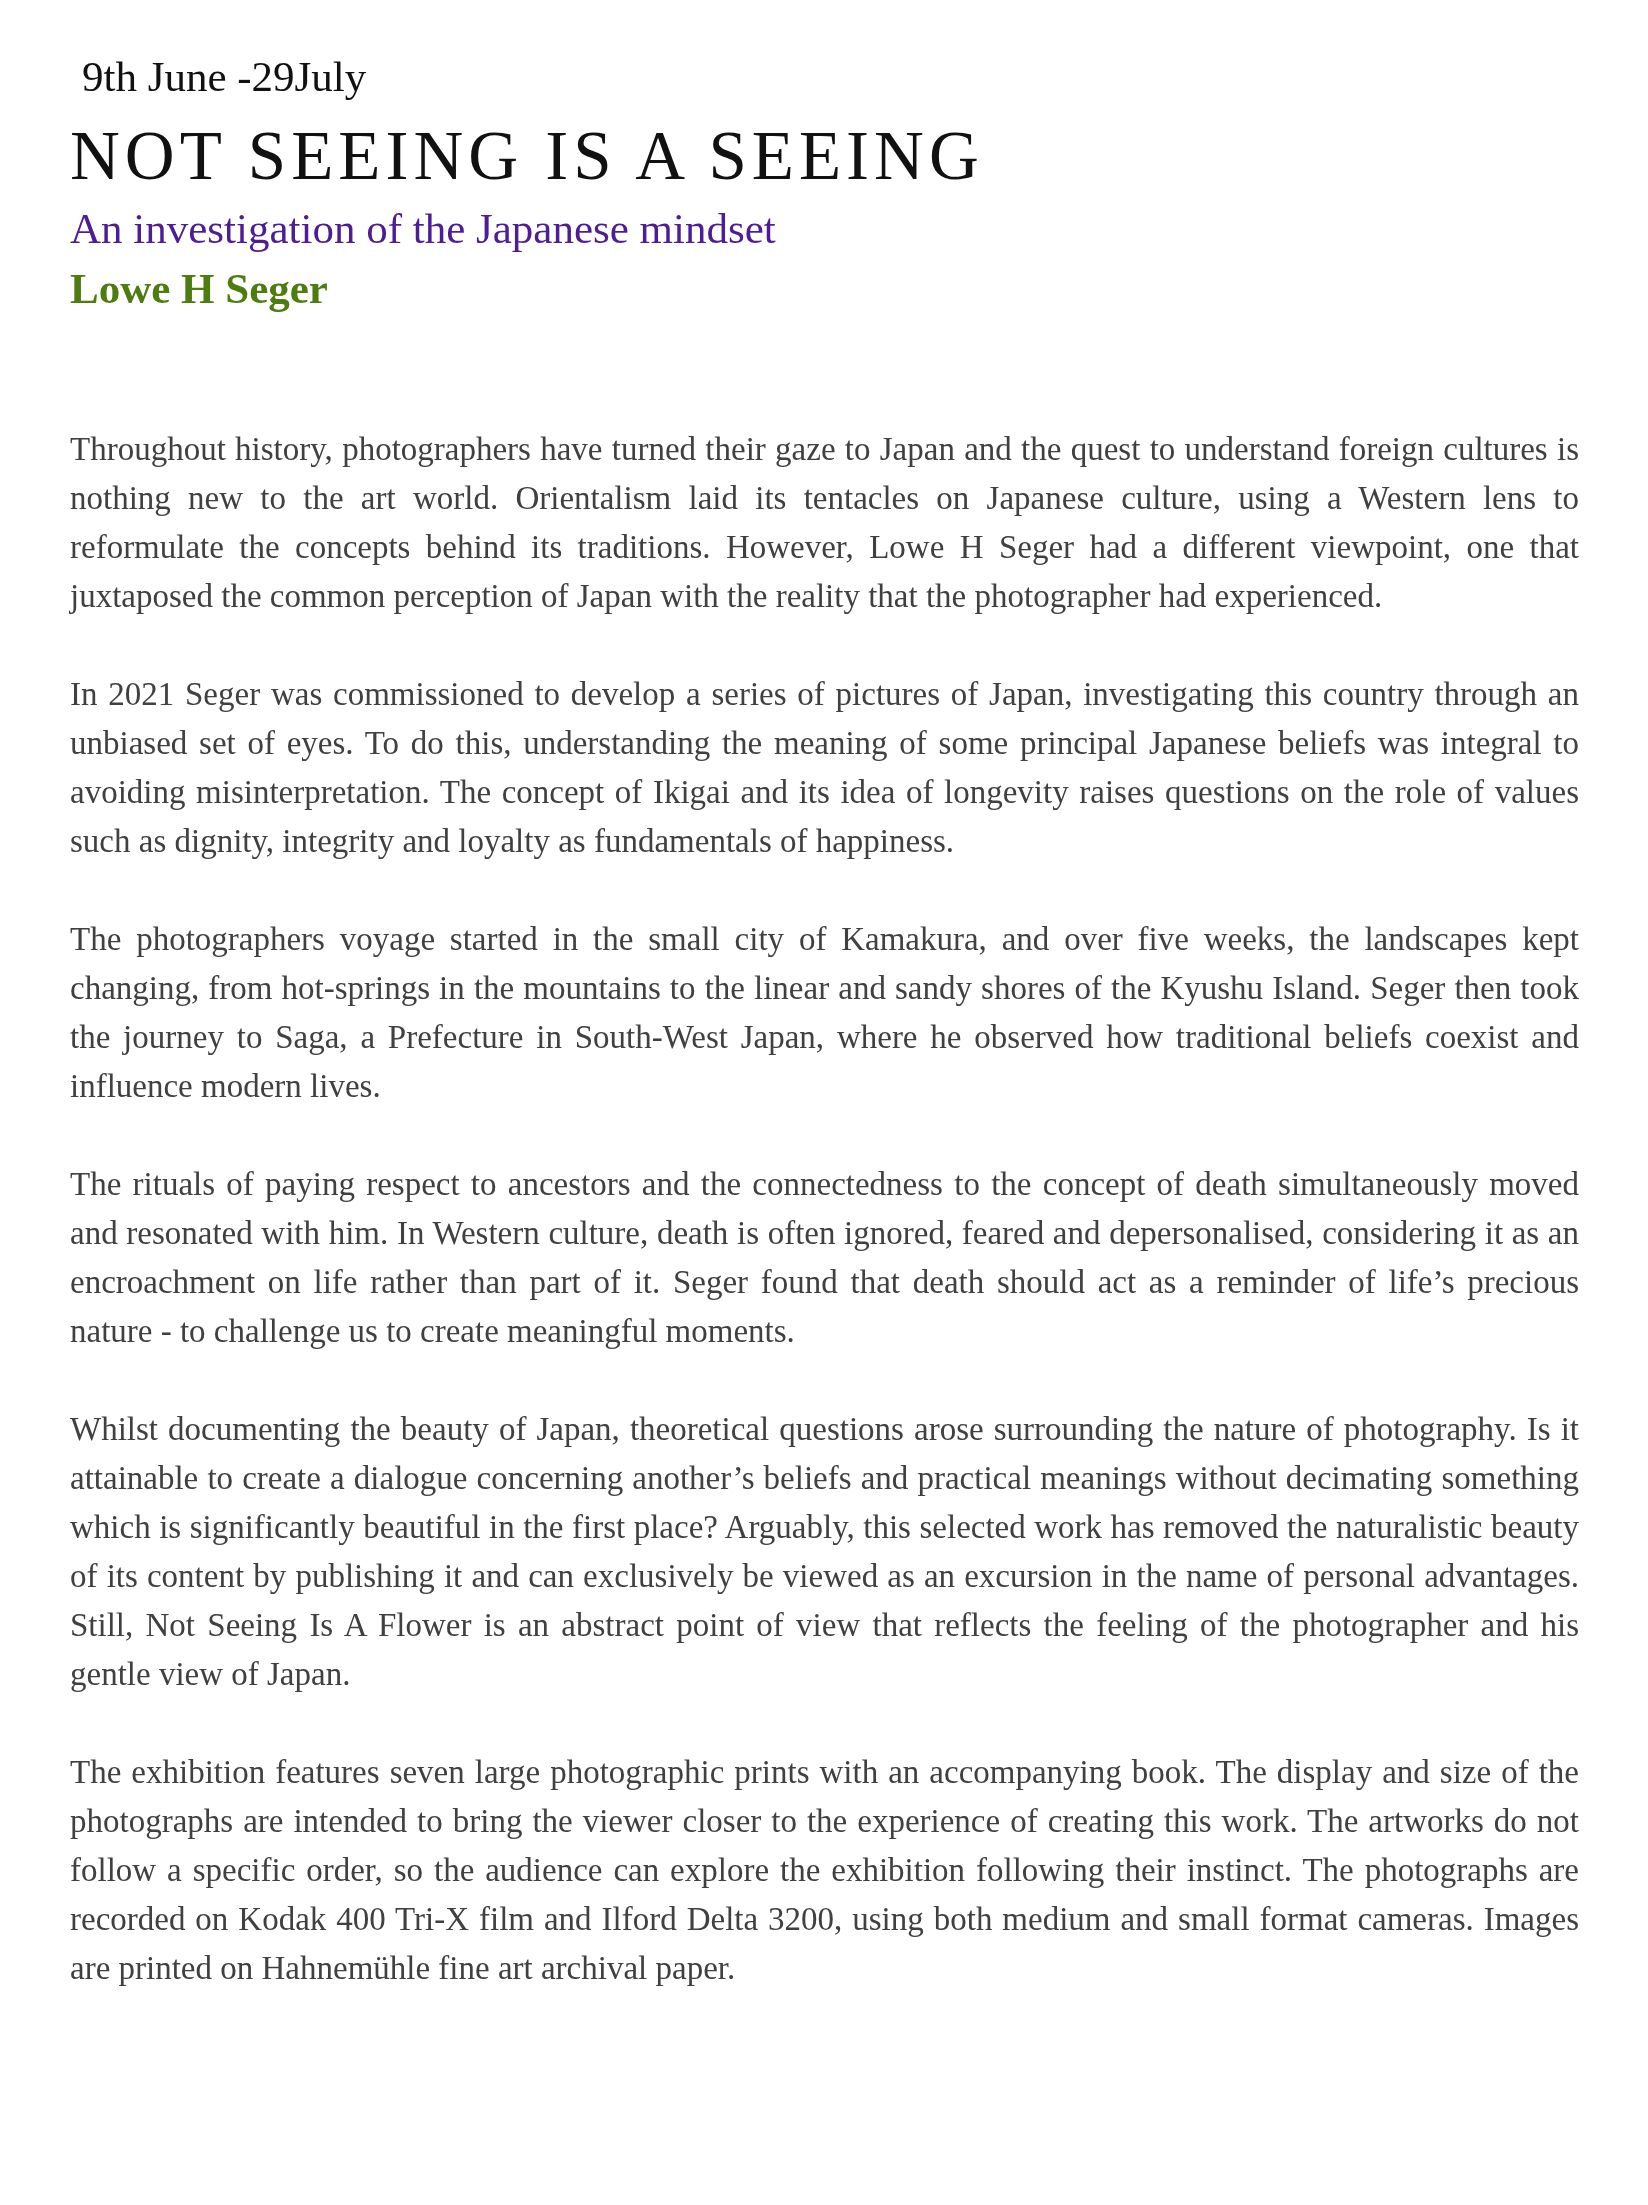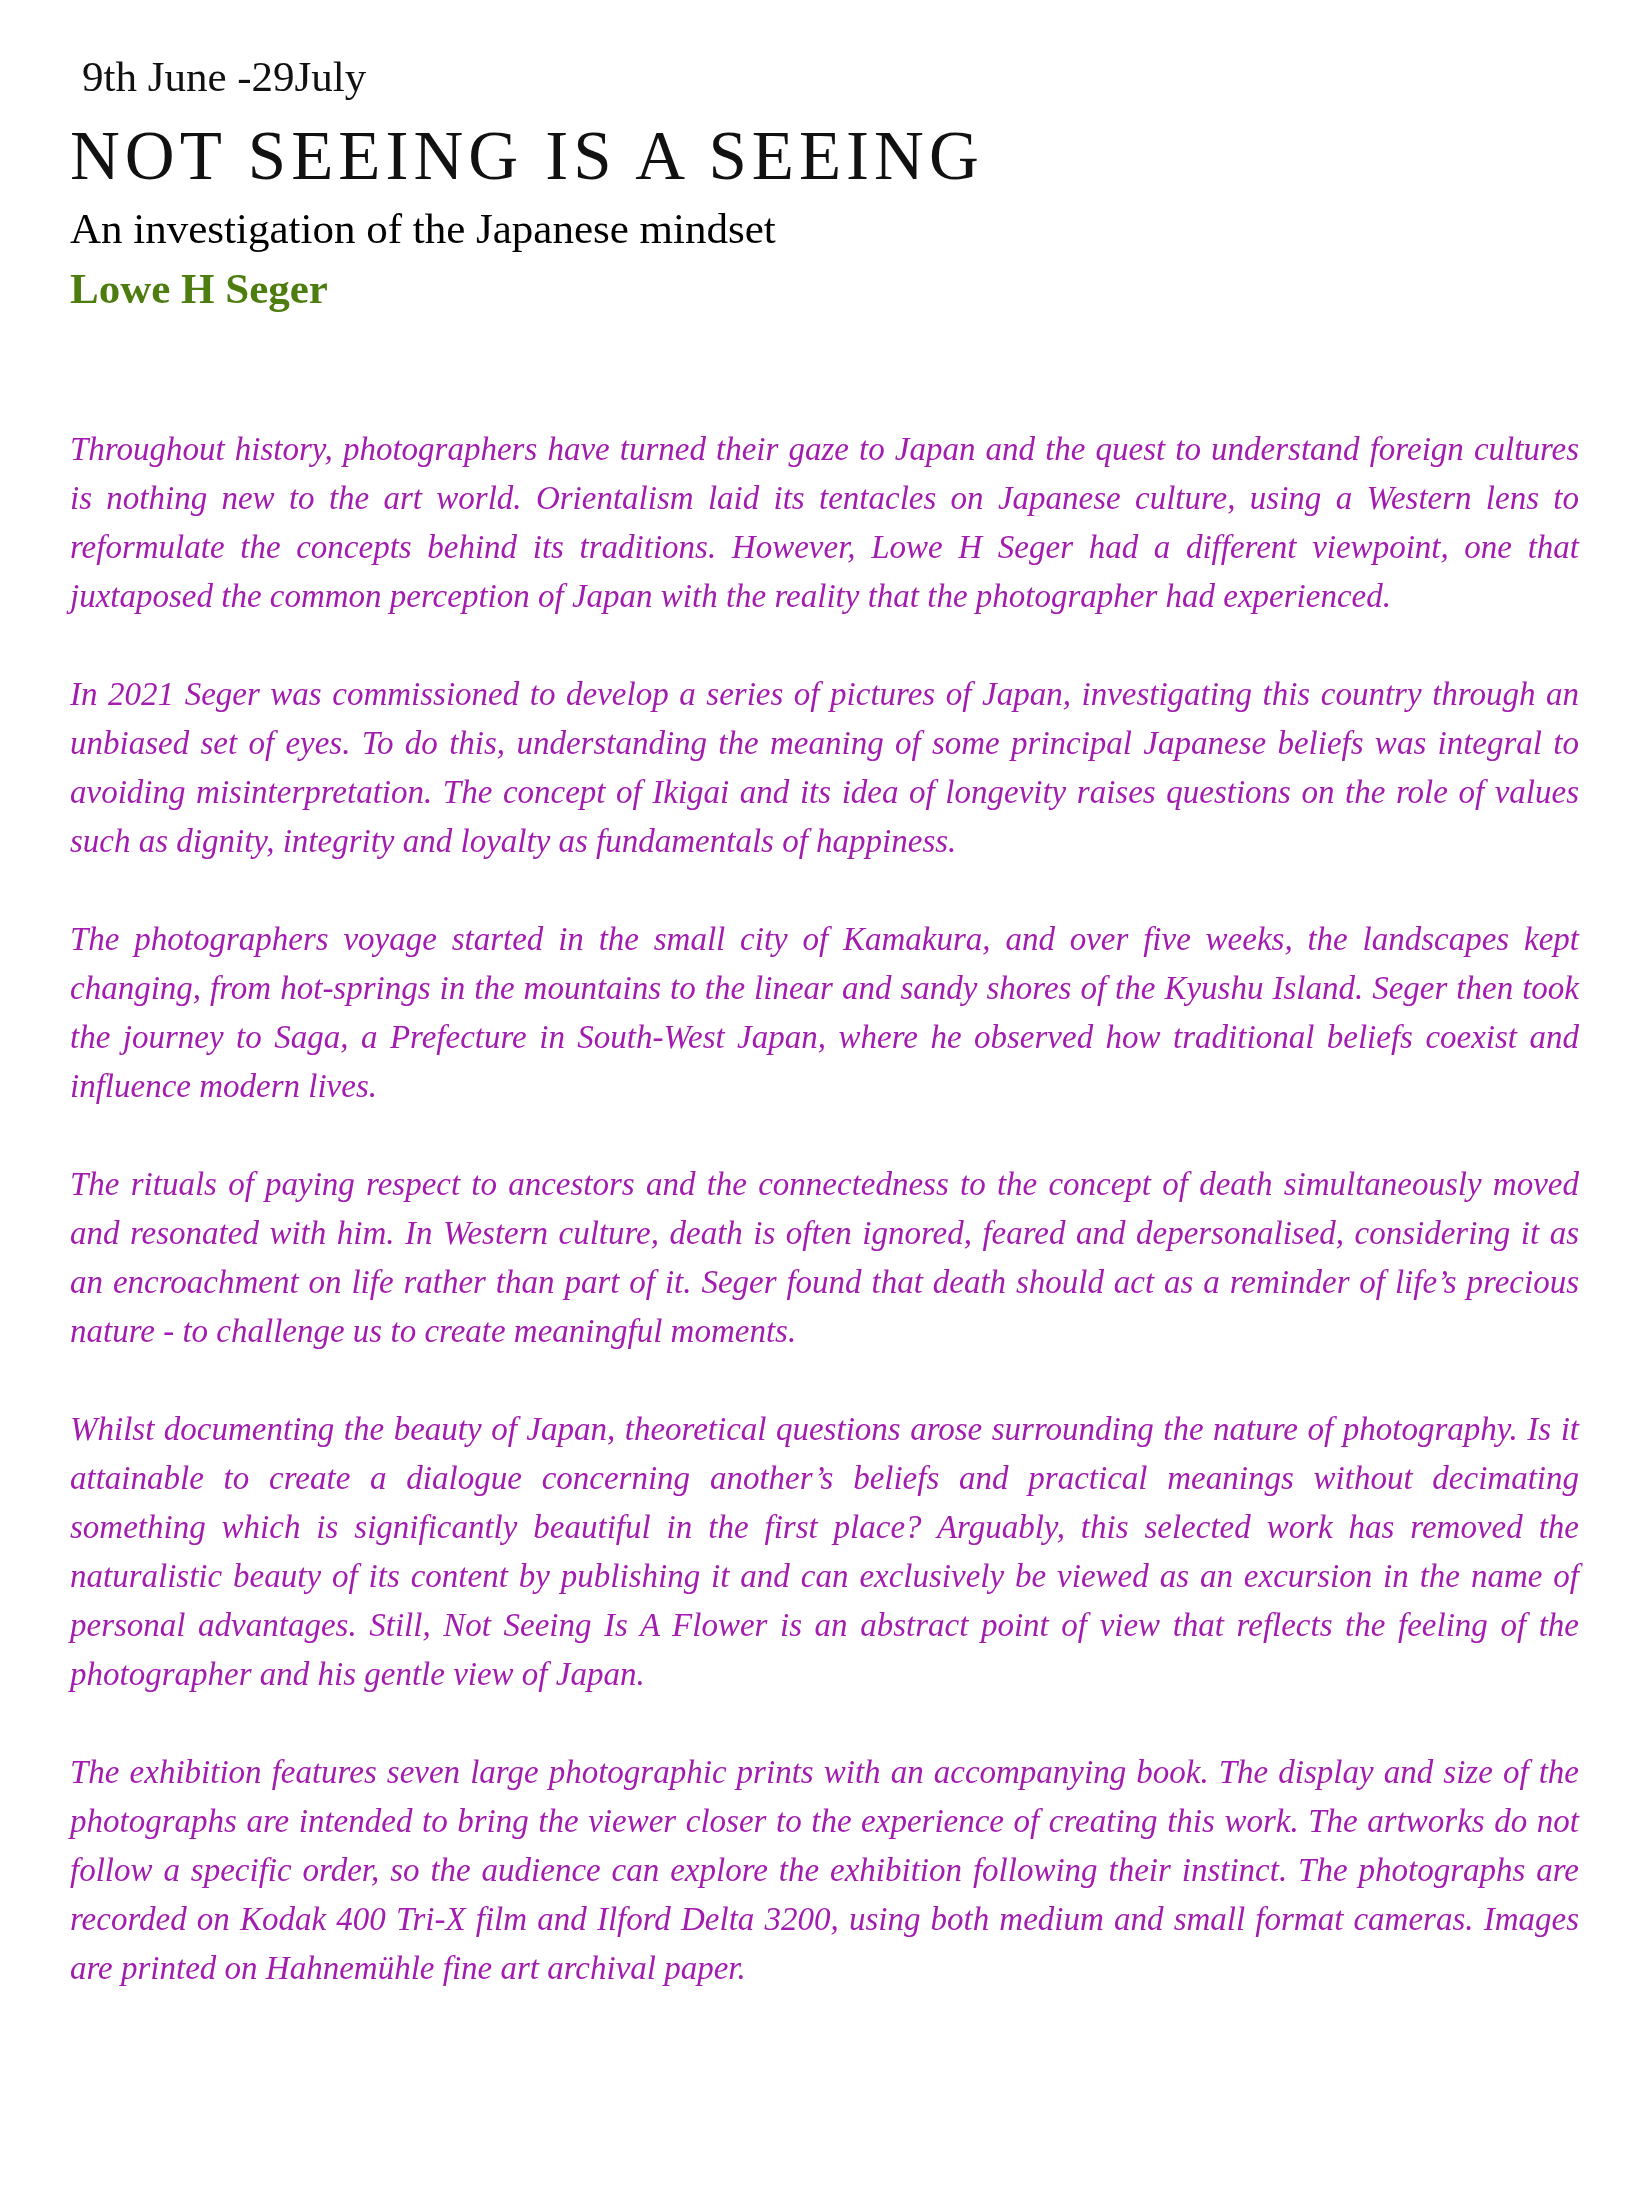--- a/index.html
+++ b/index.html
@@ -44,21 +44,21 @@
   }
   .subtitle {
     position: absolute;
     left: 0;
     top: 202px;
     font-size: 43px;
     line-height: 53px;
     white-space: nowrap;
     margin: 0;
     font-weight: normal;
-    color: #000000;
+    color: #4c1d95;
   }
   .artist {
     position: absolute;
     left: 0;
     top: 262px;
     font-size: 43px;
     line-height: 53px;
     white-space: nowrap;
     margin: 0;
     font-weight: bold;
@@ -69,22 +69,21 @@
     left: 0;
     top: 425px;
     width: 1509px;
   }
   .body-text p {
     margin: 0 0 49px 0;
     font-size: 33px;
     line-height: 49px;
     text-align: justify;
     text-align-last: left;
-    color: #a21caf;
-    font-style: italic;
+    color: #404040;
   }
 </style>
 </head>
 <body>
 
 <div class="page">
   <div class="date">9th June -29July</div>
   <h1 class="title">NOT SEEING IS A SEEING</h1>
   <h2 class="subtitle">An investigation of the Japanese mindset</h2>
   <div class="artist">Lowe H Seger</div>

